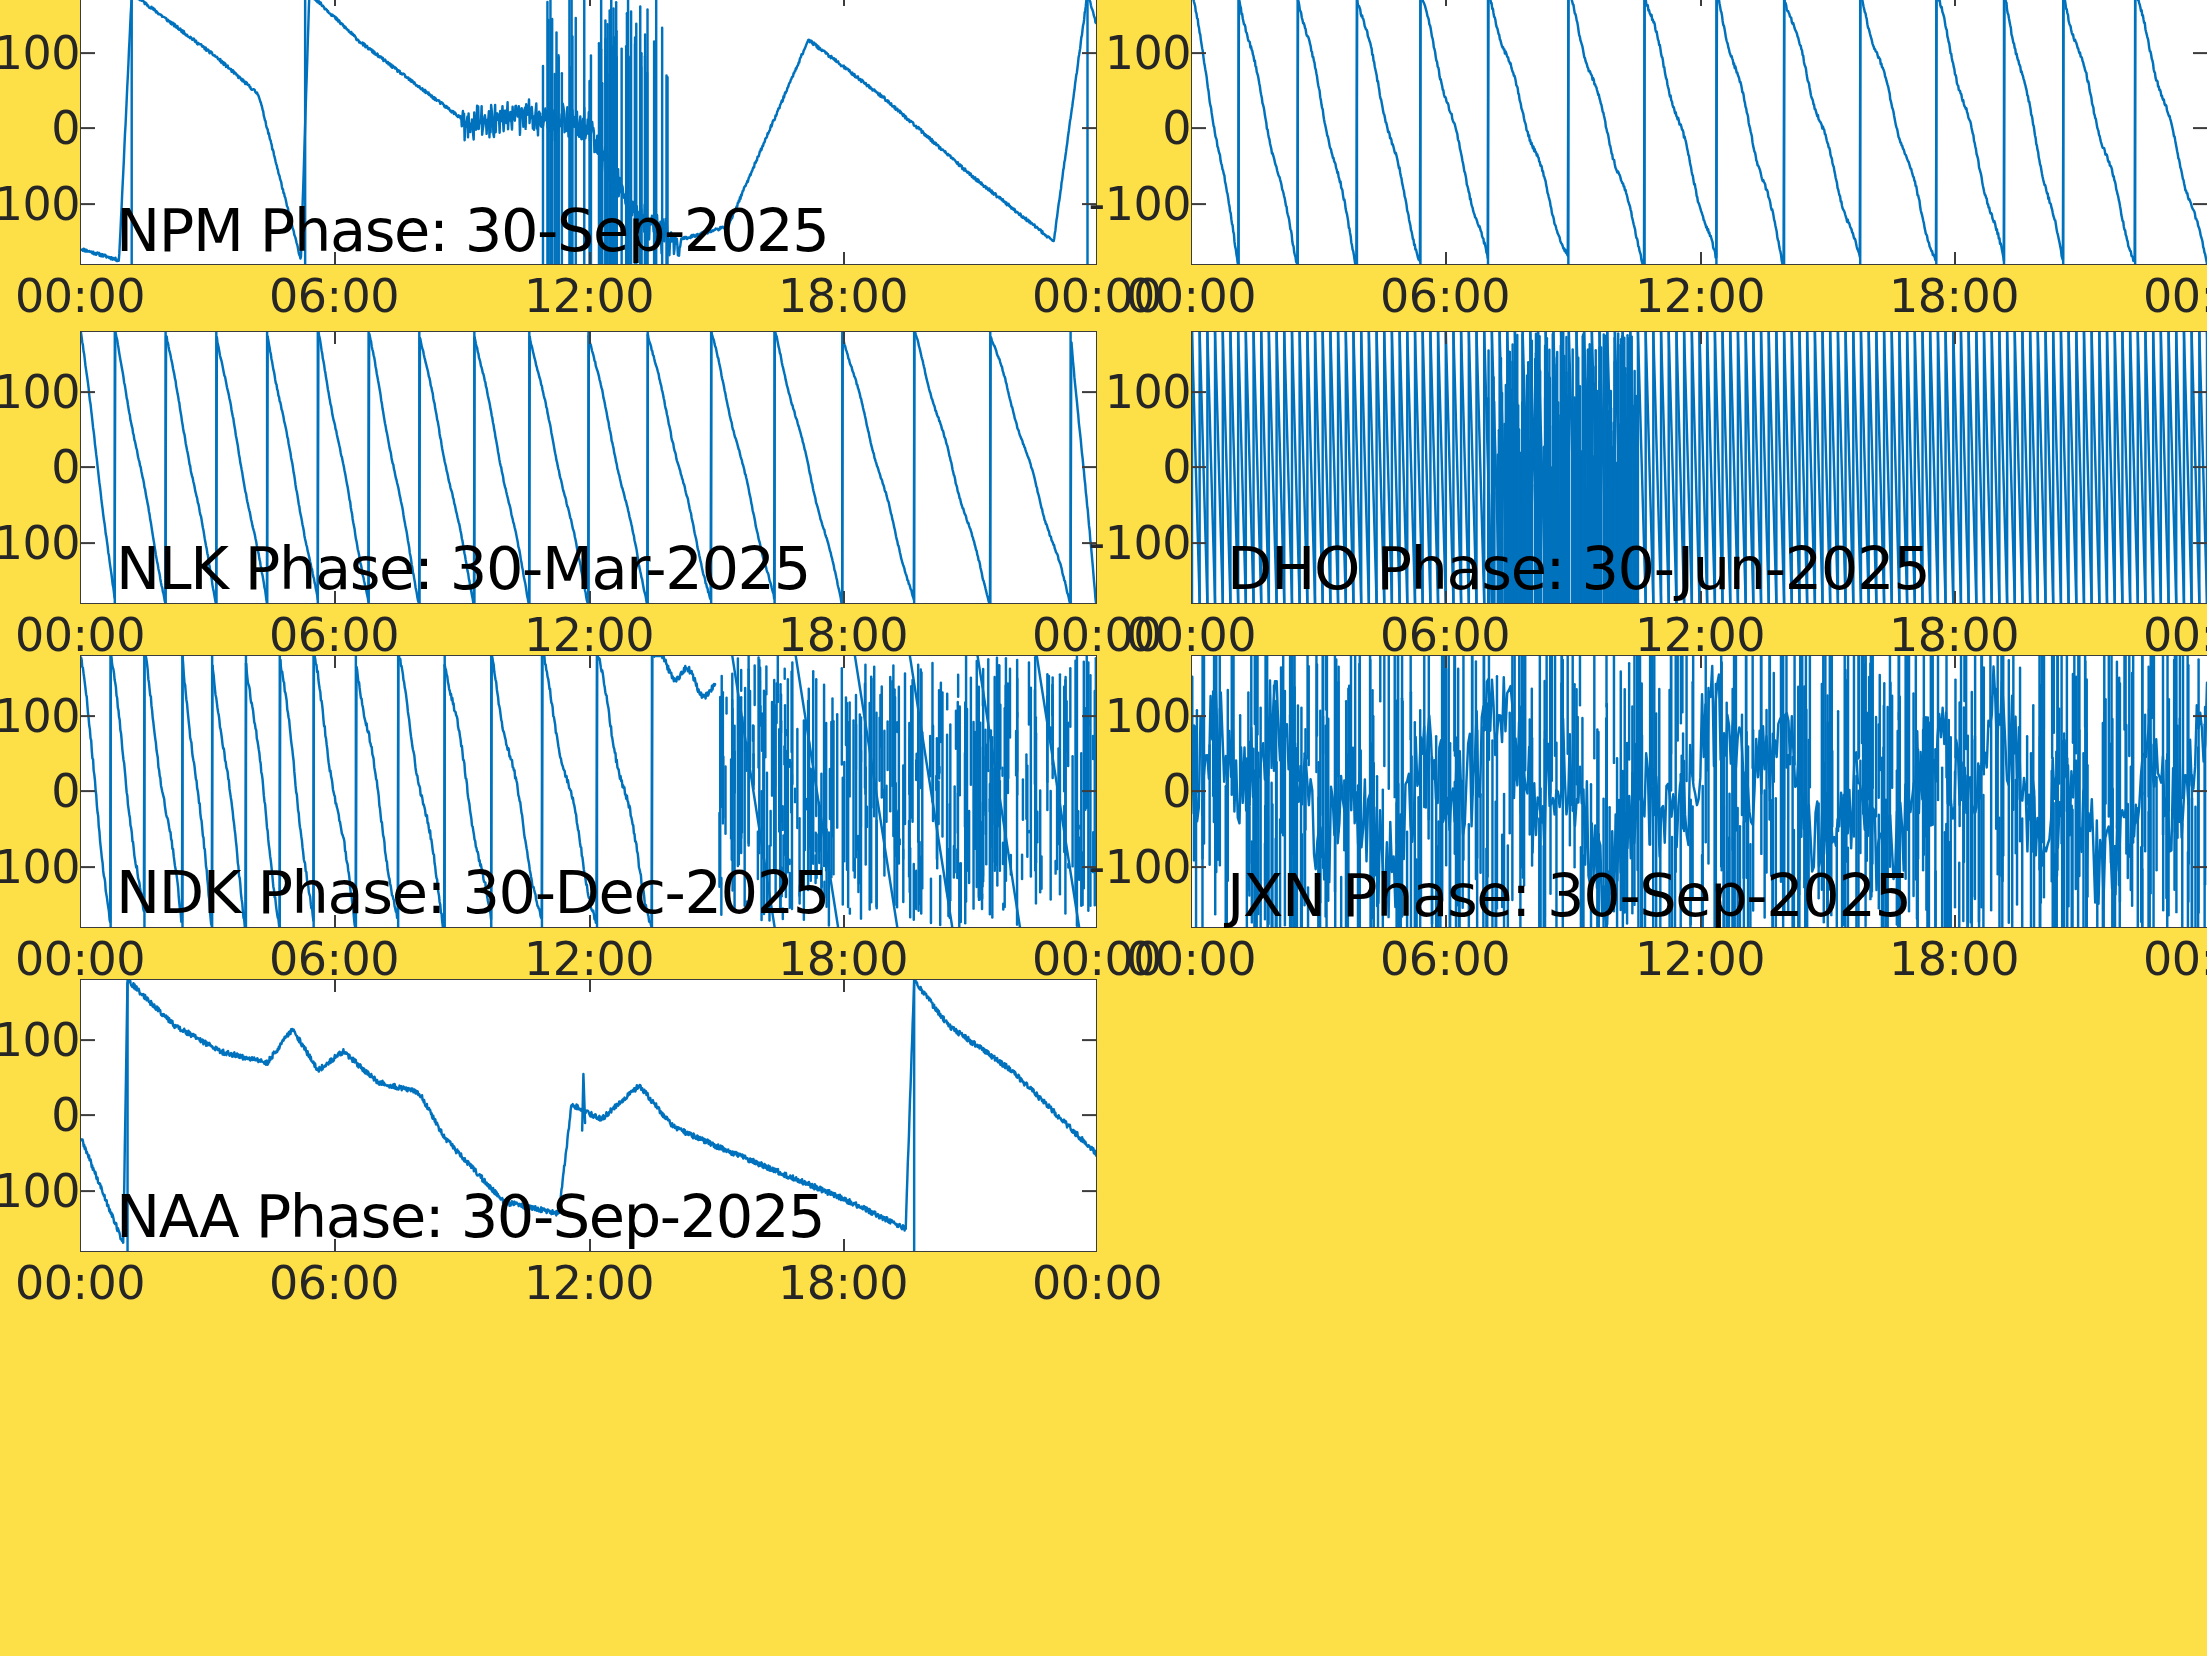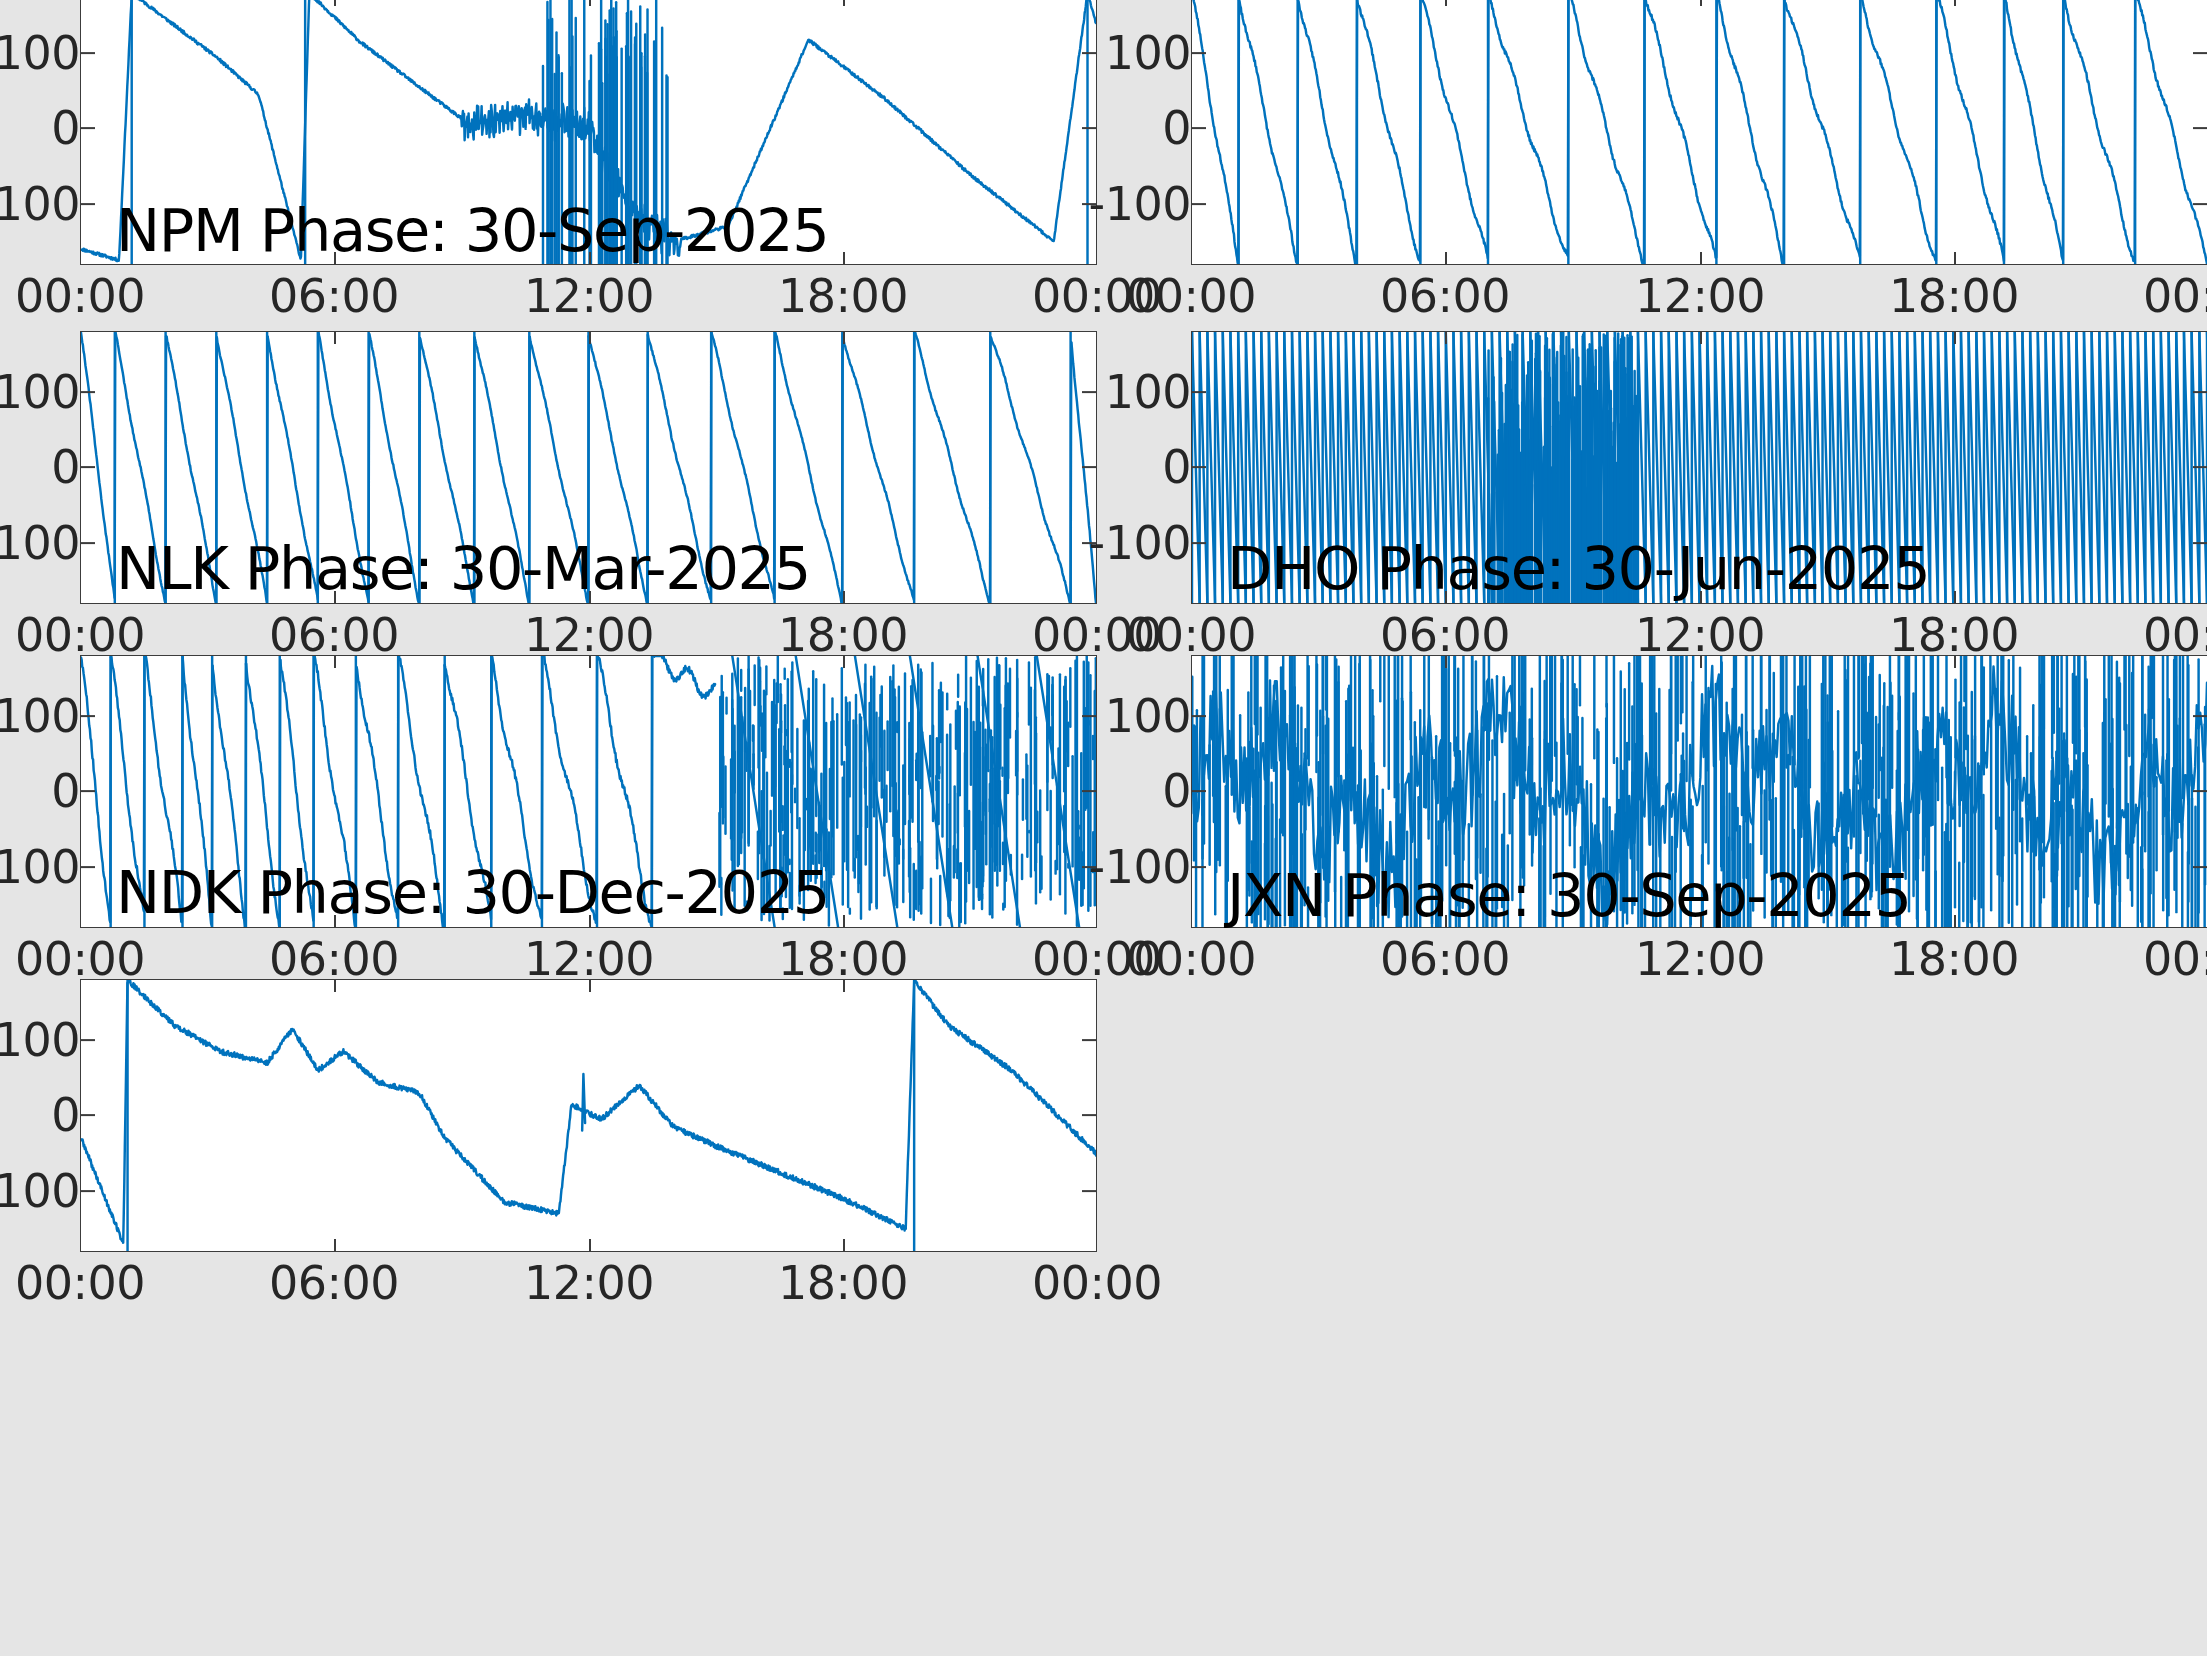--- a/index.html
+++ b/index.html
@@ -13,21 +13,21 @@
     font-family: "Liberation Sans", sans-serif;
     overflow: hidden;
     position: relative;
   }
 
   #figure {
     position: absolute;
     left: 0; top: 0;
     width: 2208px;
     height: 1656px;
-    background: #e5e5e5;
+    background: #fde047;
   }
 
   
   .panel {
     position: absolute;
     box-sizing: border-box;
   }
   .axes {
     position: absolute;
     left: 0; top: 0;
@@ -1954,15 +1954,16 @@
         <div class="ytlabel" style="top: 136px;">0</div>
         <div class="ytlabel" style="top: 212px;">100</div>
       </div>
       <div class="xtlabels" style="left: 0px; top: 273px;">
         <div class="xtlabel" style="left: 0px;">00:00</div>
         <div class="xtlabel" style="left: 254px;">06:00</div>
         <div class="xtlabel" style="left: 509px;">12:00</div>
         <div class="xtlabel" style="left: 763px;">18:00</div>
         <div class="xtlabel" style="left: 1017px;">00:00</div>
       </div>
+      <div class="panel-title" style="left: 36px; bottom: 5.7px;">NAA Phase: 30-Sep-2025</div>
     </div>
   </div>
 
 
 </body></html>

